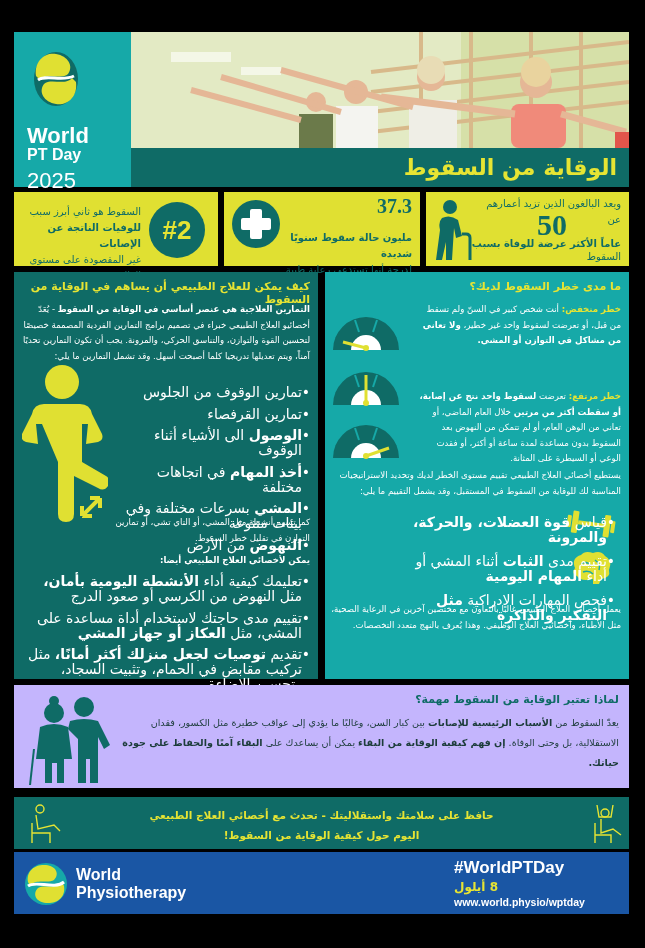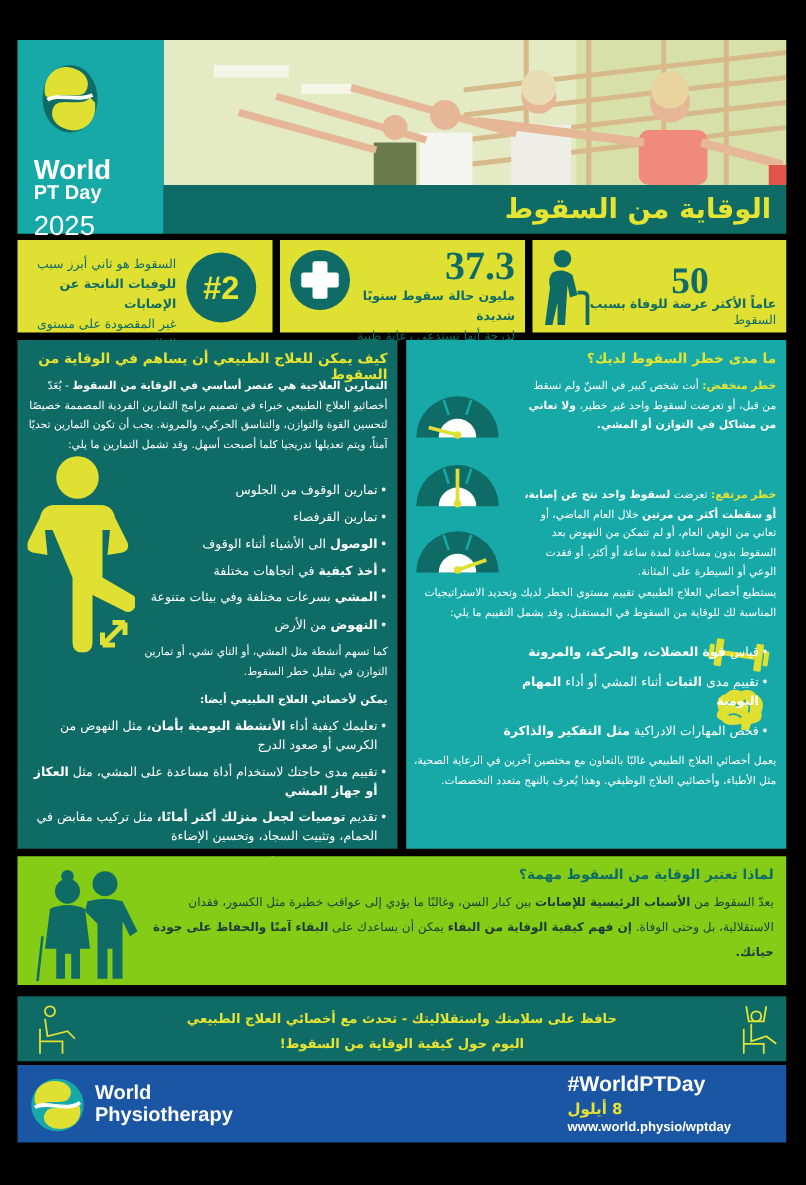--- a/index.html
+++ b/index.html
@@ -21,26 +21,26 @@
   .stat-text { direction: rtl; text-align: right; color: #0f6b66; font-size: 10px; line-height: 16px; }
   .big-num { font-family: "Liberation Serif", serif; font-weight: bold; color: #0f6b66; line-height: 1; }
 
   
   #left-col { left: 14px; top: 272px; width: 304px; height: 407px; background: #0f6b66; }
   #right-col { left: 325px; top: 272px; width: 304px; height: 407px; background: #16a9a8; }
   .col-head { direction: rtl; text-align: right; color: #e6e433; font-size: 11px; font-weight: bold; }
   .body-txt { direction: rtl; text-align: right; color: #fff; font-size: 8.6px; line-height: 15.5px; }
   .body-txt b { font-weight: bold; }
   ul.rtl-list { list-style: none; direction: rtl; }
-  ul.rtl-list li { color: #fff; font-size: 10px; line-height: 15px; margin-bottom: 6.5px; padding-right: 8px; position: relative; text-align: right; }
+  ul.rtl-list li { color: #fff; font-size: 14px; line-height: 15px; margin-bottom: 6.5px; padding-right: 8px; position: relative; text-align: right; }
   ul.rtl-list li::before { content: "•"; position: absolute; right: 0; top: 0; }
   .hl { color: #e6e433; font-weight: bold; }
 
   
-  #why { left: 14px; top: 685px; width: 615px; height: 103px; background: #84cc16; }
+  #why { left: 14px; top: 685px; width: 615px; height: 103px; background: #c4b5fd; }
   #cta { left: 14px; top: 797px; width: 615px; height: 52px; background: #0f6b66; }
   #footer { left: 14px; top: 852px; width: 615px; height: 62px; background: #1a56a4; }
 </style>
 </head>
 <body>
 
 <div id="logo-panel" class="abs">
   <svg class="abs" style="left:18px;top:18px" width="48" height="58" viewBox="0 0 48 58">
     <ellipse cx="24" cy="29" rx="22" ry="27" fill="#0f6b66"></ellipse>
     <path d="M4 26 C2 10 14 2 24 4 C36 6 42 16 36 24 C30 30 14 22 8 30 Z" fill="#e0e032"></path>
@@ -105,33 +105,34 @@
     <div><span>غير المقصودة على مستوى العالم</span></div>
   </div>
 </div>
 
 <div class="abs stat" style="left:224px;width:196px;">
   <svg class="abs" style="left:8px;top:8px" width="48" height="48" viewBox="0 0 48 48">
     <circle cx="24" cy="24" r="24" fill="#0f6b66"></circle>
     <rect x="18" y="9" width="12" height="30" rx="2" fill="#fff"></rect>
     <rect x="9" y="18" width="30" height="12" rx="2" fill="#fff"></rect>
   </svg>
-  <div class="abs big-num" style="right:8px;top:4px;font-size:32px;">37.3</div>
+  <div class="abs big-num" style="right:8px;top:4px;font-size:20px;">37.3</div>
   <div class="abs stat-text" style="right:8px;top:38px;width:130px;">
     <div style="font-weight:bold">مليون حالة سقوط سنويًا شديدة</div>
     <div>لدرجة أنها تستدعي رعاية طبية</div>
   </div>
 </div>
 
 <div class="abs stat" style="left:426px;width:203px;">
   <svg class="abs" style="left:6px;top:6px" width="48" height="64" viewBox="0 0 48 64">
     <circle cx="18" cy="9" r="7" fill="#0f6b66"></circle>
     <path d="M10 20 Q18 16 26 22 L30 38 L24 40 L22 30 L20 62 L14 62 L14 44 L10 62 L4 62 L8 32 Q6 24 10 20 Z" fill="#0f6b66"></path>
     <path d="M30 36 L34 36 Q38 36 38 40 L38 62" stroke="#0f6b66" stroke-width="3" fill="none"></path>
   </svg>
+  <div class="abs stat-text" style="right:8px;top:4px;width:150px;">ويعد البالغون الذين تزيد أعمارهم عن</div>
   <div class="abs big-num" style="right:62px;top:18px;font-size:30px;">50</div>
   <div class="abs stat-text" style="right:8px;top:45px;width:150px;line-height:13px;">
     <div style="font-weight:bold">عاماً الأكثر عرضة للوفاة بسبب</div>
     <div>السقوط</div>
   </div>
 </div>
 
 <div id="left-col" class="abs">
   <div class="abs col-head" style="right:8px;top:8px;width:288px;">كيف يمكن للعلاج الطبيعي أن يساهم في الوقاية من السقوط</div>
   <div class="abs body-txt" style="right:8px;top:30px;width:288px;">
@@ -141,21 +142,21 @@
   <svg class="abs" style="left:8px;top:90px" width="86" height="165" viewBox="0 0 86 165">
     <circle cx="40" cy="20" r="17" fill="#e0e032"></circle>
     <path d="M22 42 L58 42 Q68 42 70 52 L80 72 Q82 78 76 80 L64 82 L66 62 L60 62 L60 100 L84 114 Q90 118 86 124 Q82 130 76 126 L52 114 L52 152 Q52 160 44 160 Q36 160 36 152 L36 100 L20 62 L14 62 L16 82 L4 80 Q-2 78 0 72 L10 52 Q12 42 22 42 Z" fill="#e0e032"></path>
     <path d="M60 154 L78 136 M60 154 L60 144 M60 154 L70 154 M78 136 L78 146 M78 136 L68 136" stroke="#e0e032" stroke-width="4" fill="none"></path>
   </svg>
 
   <ul class="abs rtl-list" style="right:8px;top:113px;width:190px;">
     <li><b></b><span>تمارين الوقوف من الجلوس</span></li>
     <li><b></b><span>تمارين القرفصاء</span></li>
     <li><b>الوصول</b><span> الى الأشياء أثناء الوقوف</span></li>
-    <li><b>أخذ كيفية</b><span> في اتجاهات مختلفة</span></li>
+    <li><b>أخذ المهام</b><span> في اتجاهات مختلفة</span></li>
     <li><b>المشي</b><span> بسرعات مختلفة وفي بيئات متنوعة</span></li>
     <li><b>النهوض</b><span> من الأرض</span></li>
   </ul>
   <div class="abs body-txt" style="right:8px;top:243px;width:200px;">كما تسهم أنشطة مثل المشي، أو التاي تشي، أو تمارين التوازن في تقليل خطر السقوط.</div>
   <div class="abs body-txt" style="right:8px;top:281px;width:288px;font-weight:bold;">يمكن لأخصائي العلاج الطبيعي أيضا:</div>
   <ul class="abs rtl-list" style="right:8px;top:302px;width:292px;">
     <li><span>تعليمك كيفية أداء </span><b>الأنشطة اليومية بأمان،</b><span> مثل النهوض من الكرسي أو صعود الدرج</span></li>
     <li><span>تقييم مدى حاجتك لاستخدام أداة مساعدة على المشي، مثل </span><b>العكاز أو جهاز المشي</b><span></span></li>
     <li><span>تقديم </span><b>توصيات لجعل منزلك أكثر أمانًا،</b><span> مثل تركيب مقابض في الحمام، وتثبيت السجاد، وتحسين الإضاءة</span></li>
     <li><span>تقديم نصائح حول </span><b>الأحذية المناسبة</b><span></span></li>

